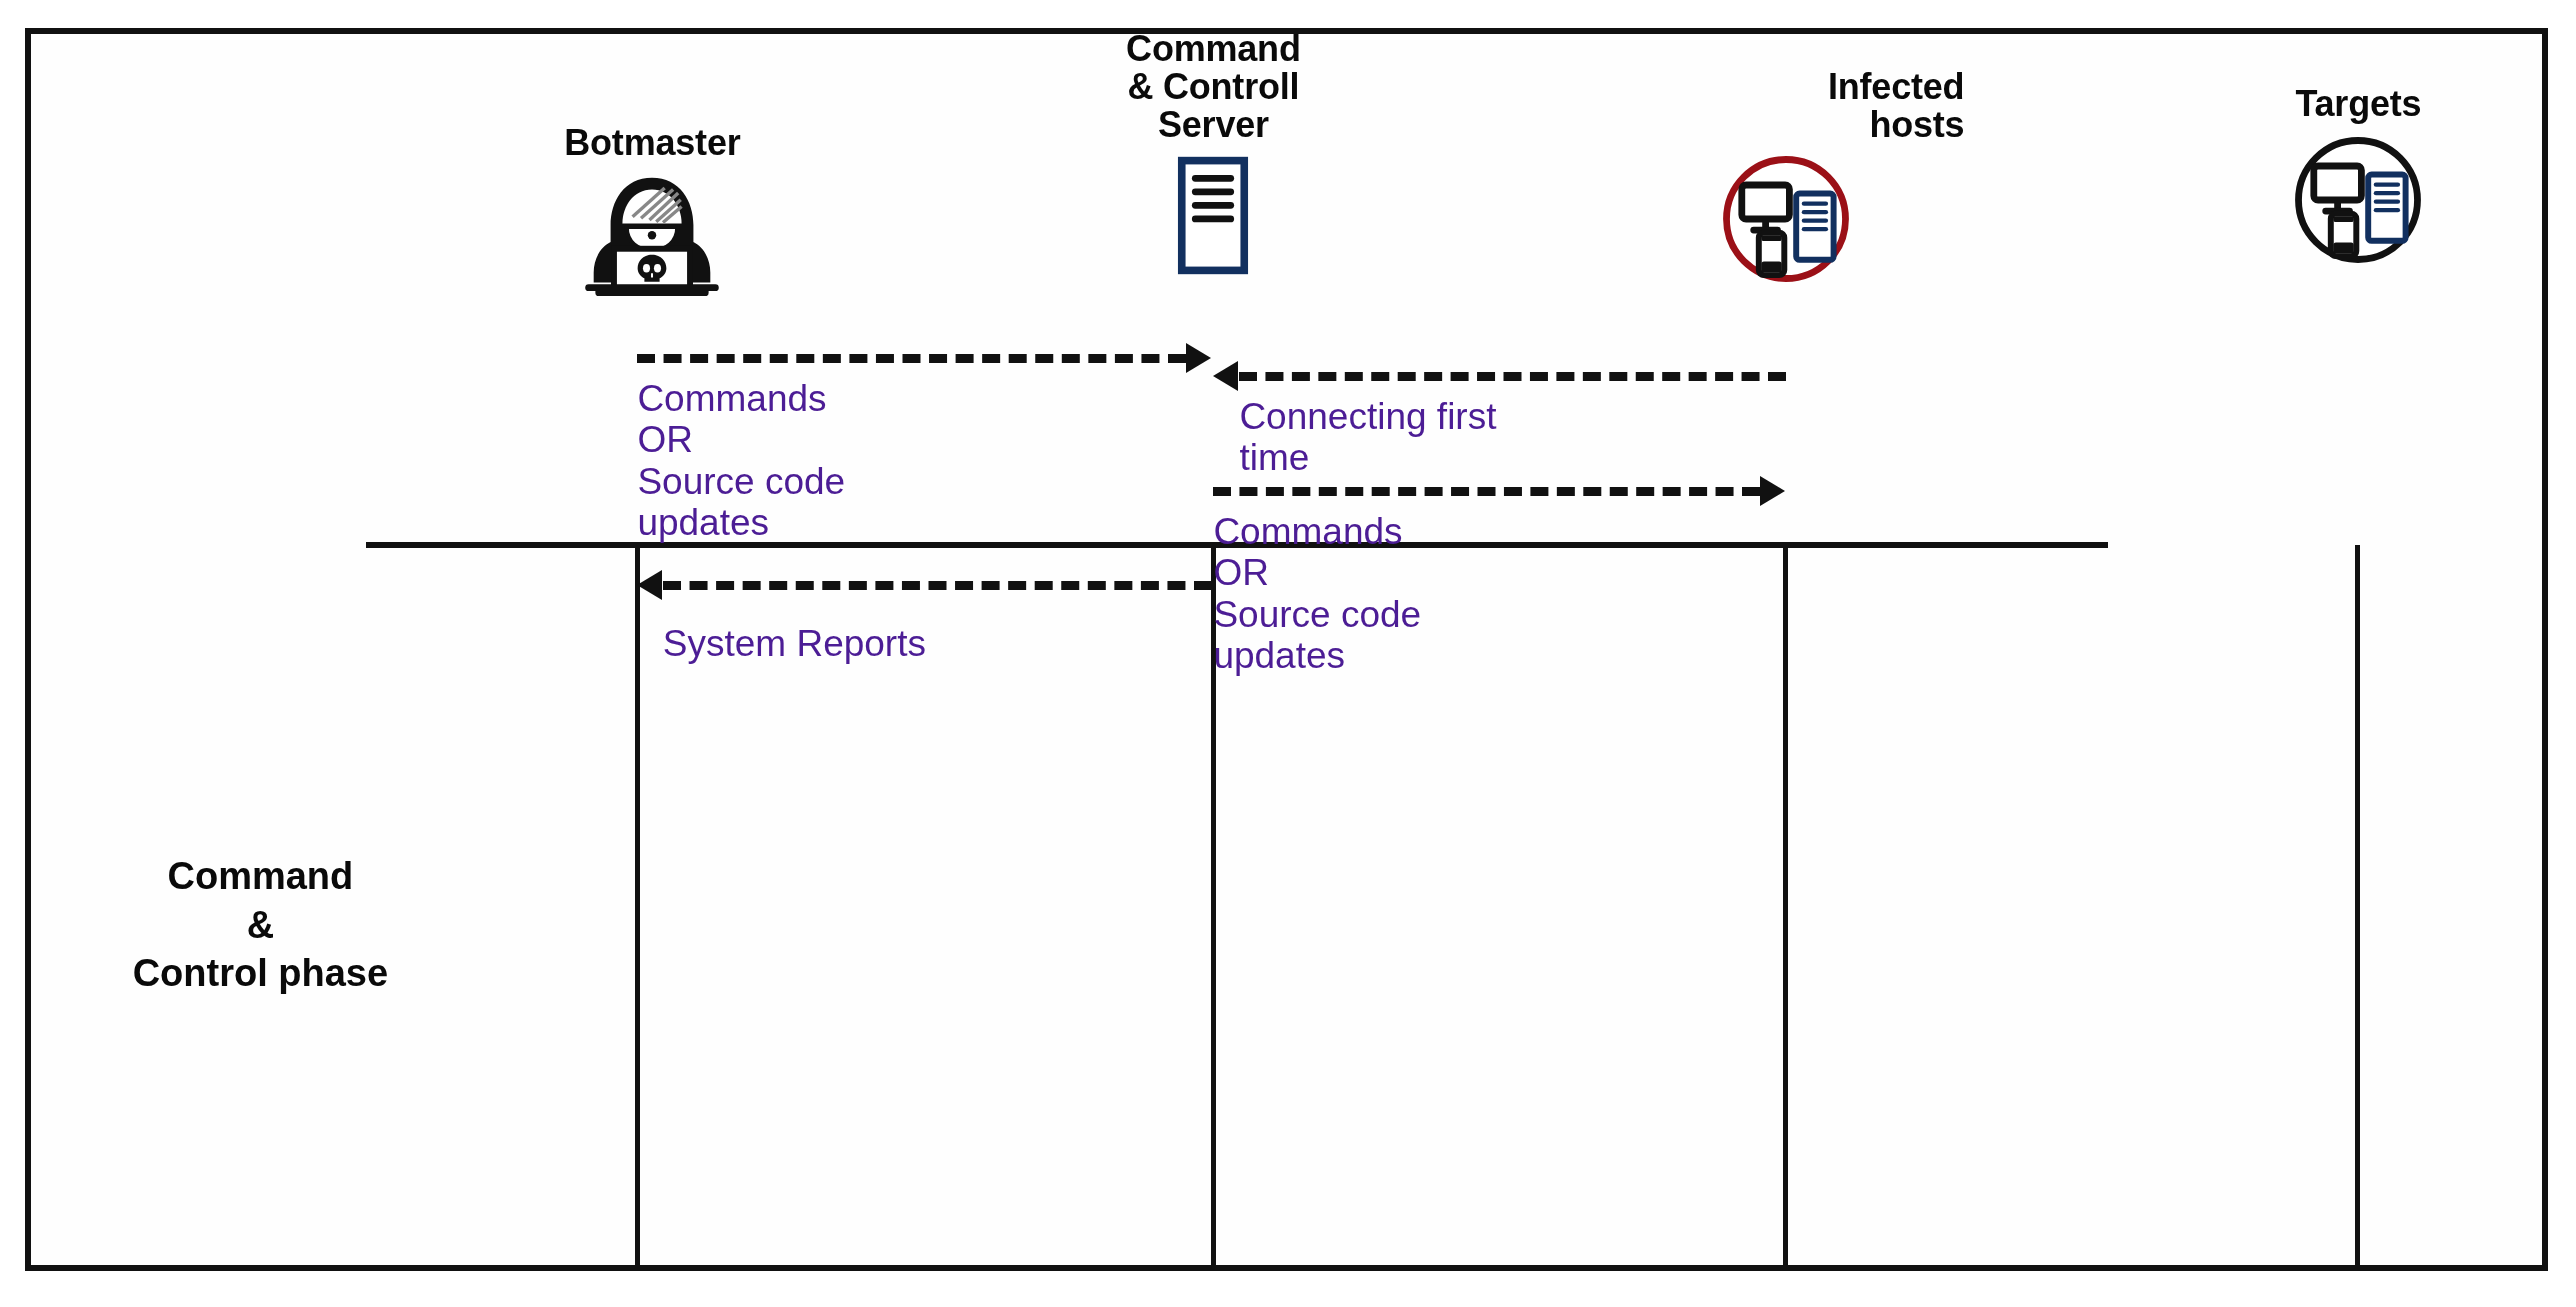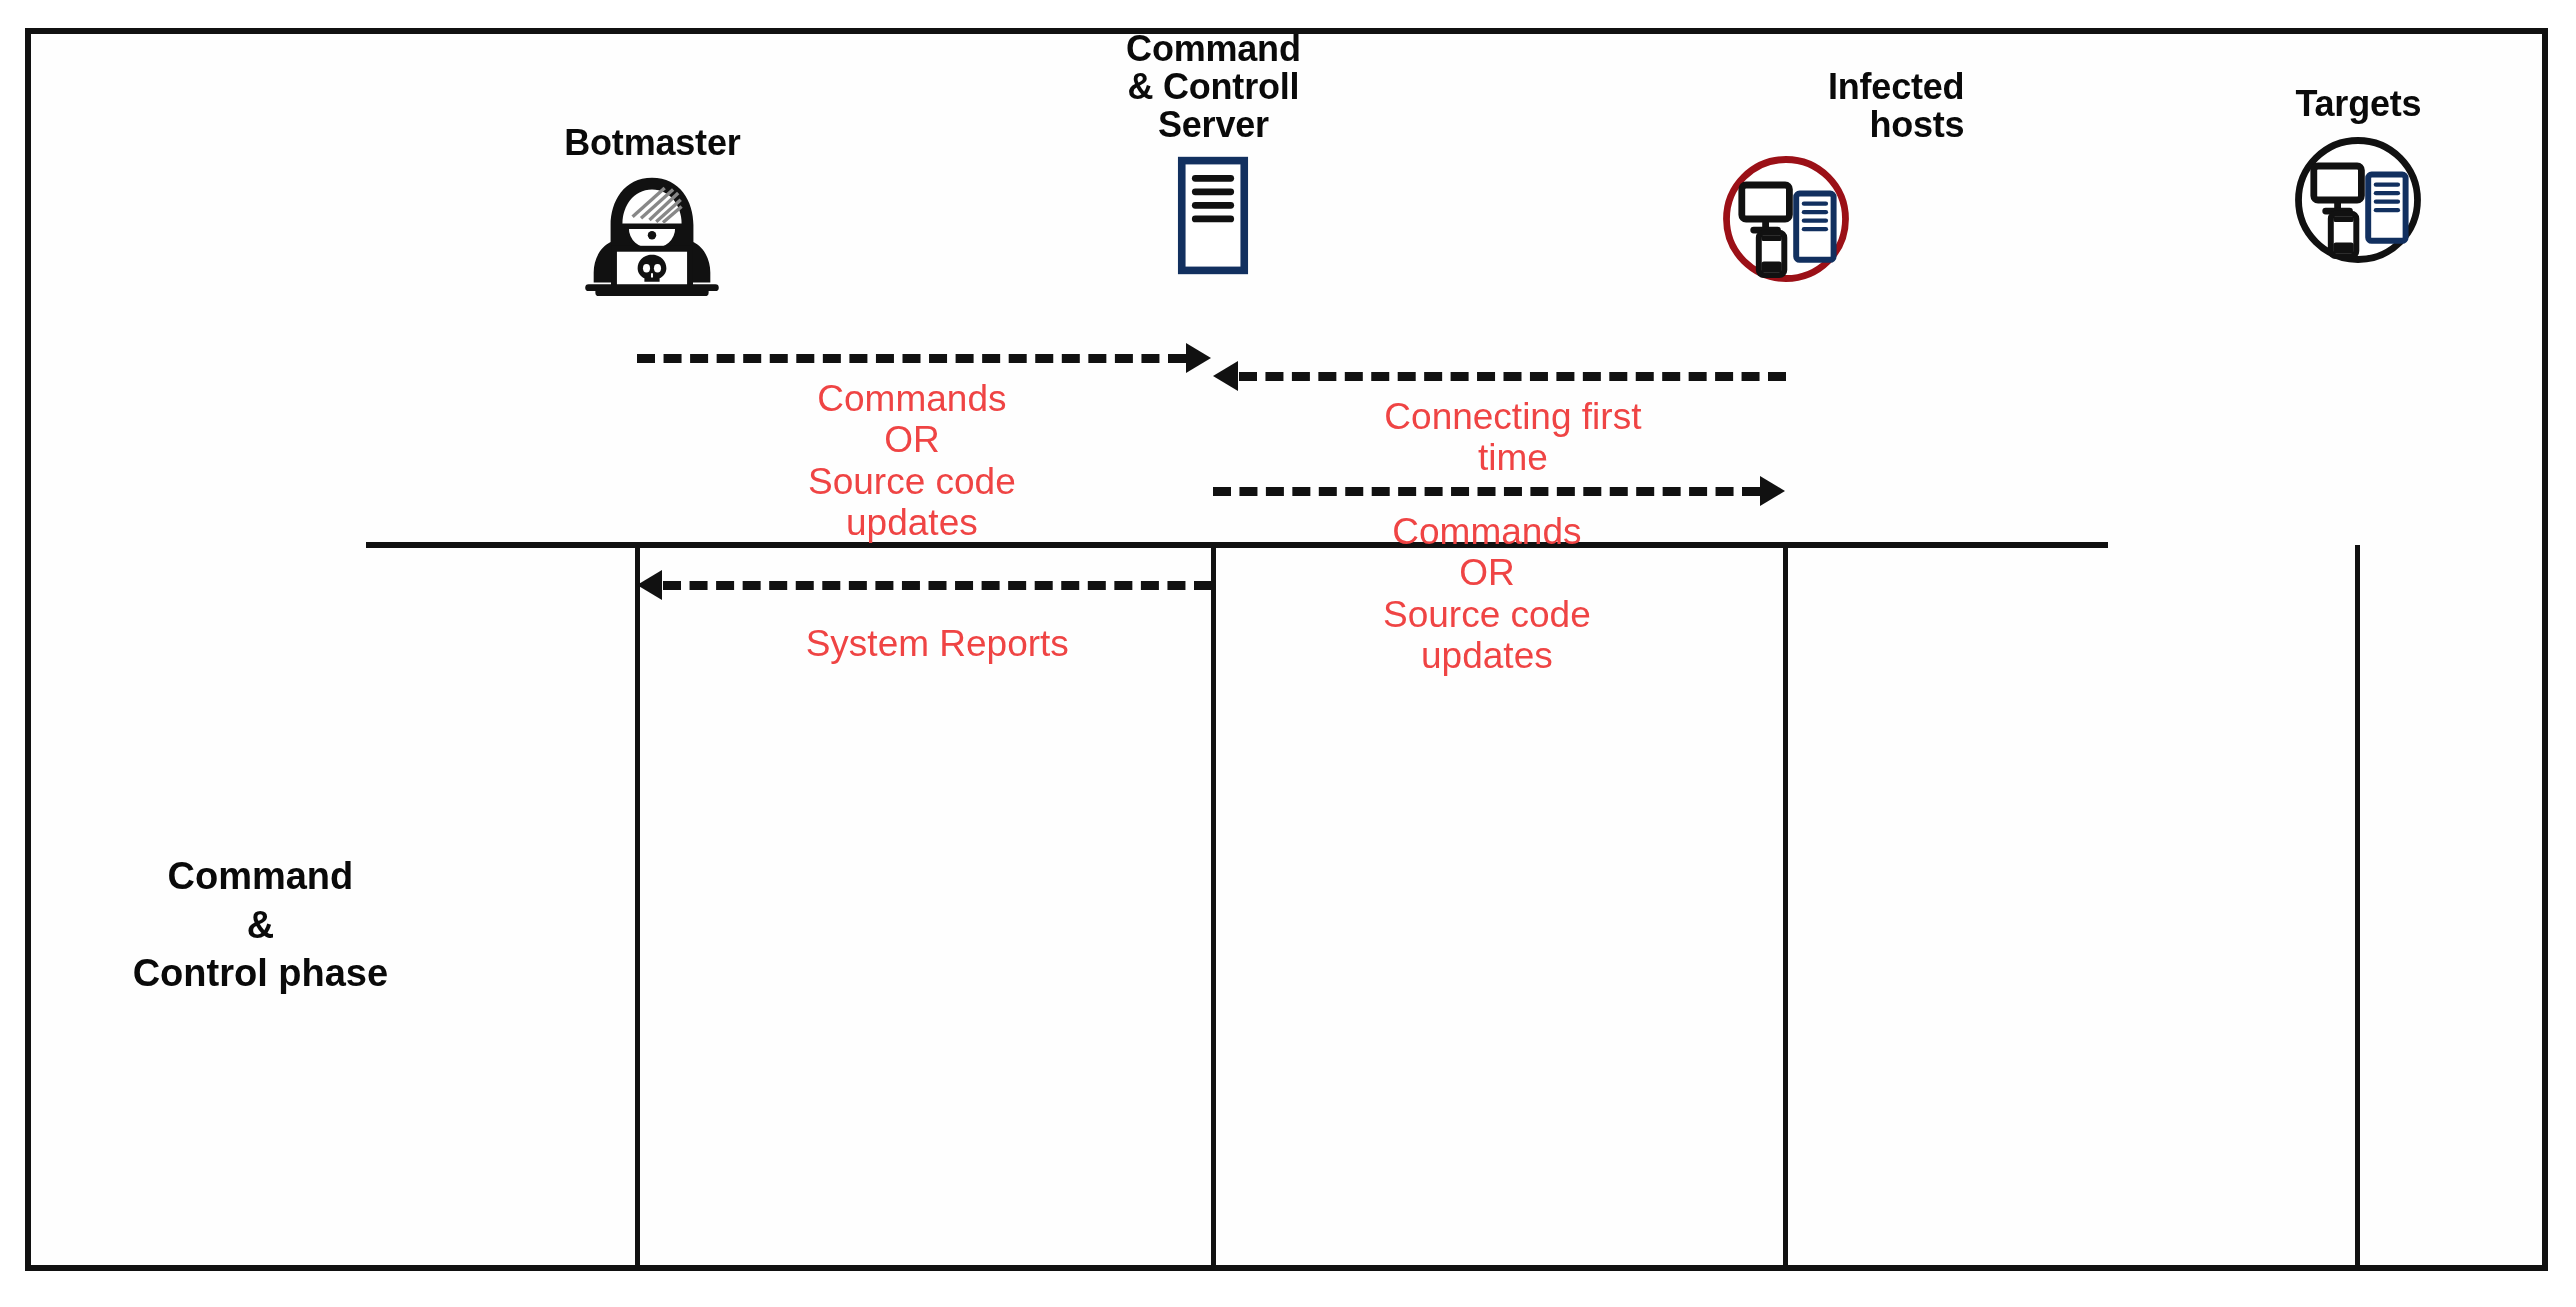--- a/index.html
+++ b/index.html
@@ -50,22 +50,22 @@
   .arrowhead{position:absolute;top:-11px;width:0;height:0;}
   .arrowhead.right{
     border-top:15.3px solid transparent;border-bottom:15.3px solid transparent;
     border-left:25.4px solid #111;
   }
   .arrowhead.left{
     border-top:15.3px solid transparent;border-bottom:15.3px solid transparent;
     border-right:25.4px solid #111;
   }
   .msg-text{
-    position:absolute;text-align:center;font-size:37px;line-height:1.12;
-    color:#ef4444;white-space:pre-line;
+    position:absolute;text-align:left;font-size:37px;line-height:1.12;
+    color:#4c1d95;white-space:pre-line;
   }
 </style>
 </head>
 <body>
 
 <div id="stage">
 
   <div class="frame">
 
     <div class="actor" style="left:443px;top:47px;margin-top:43px;">

